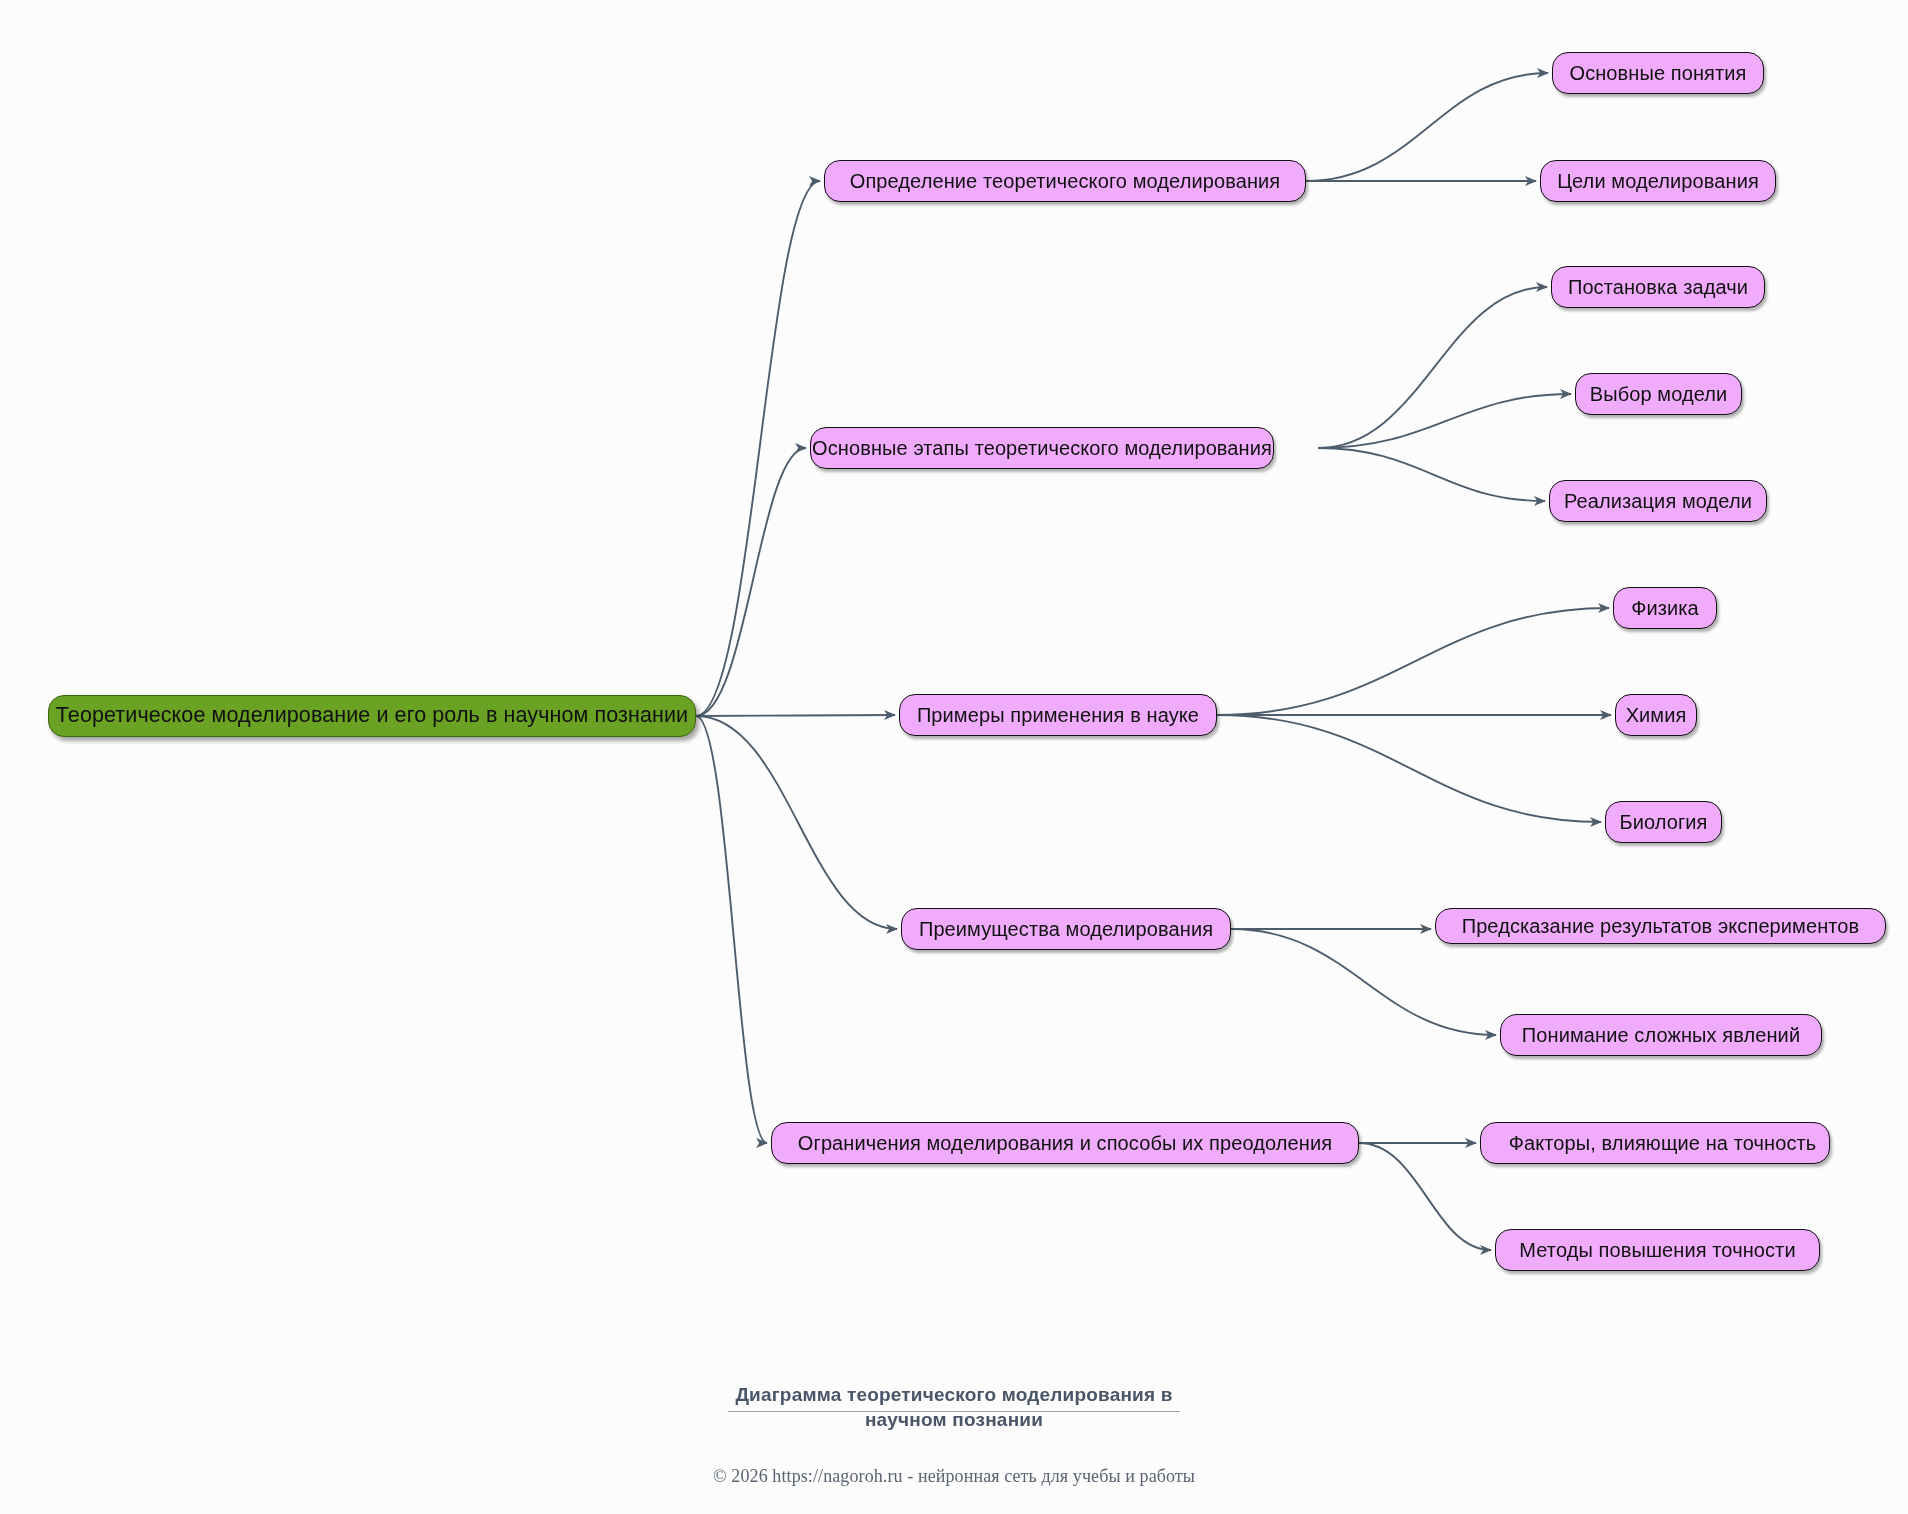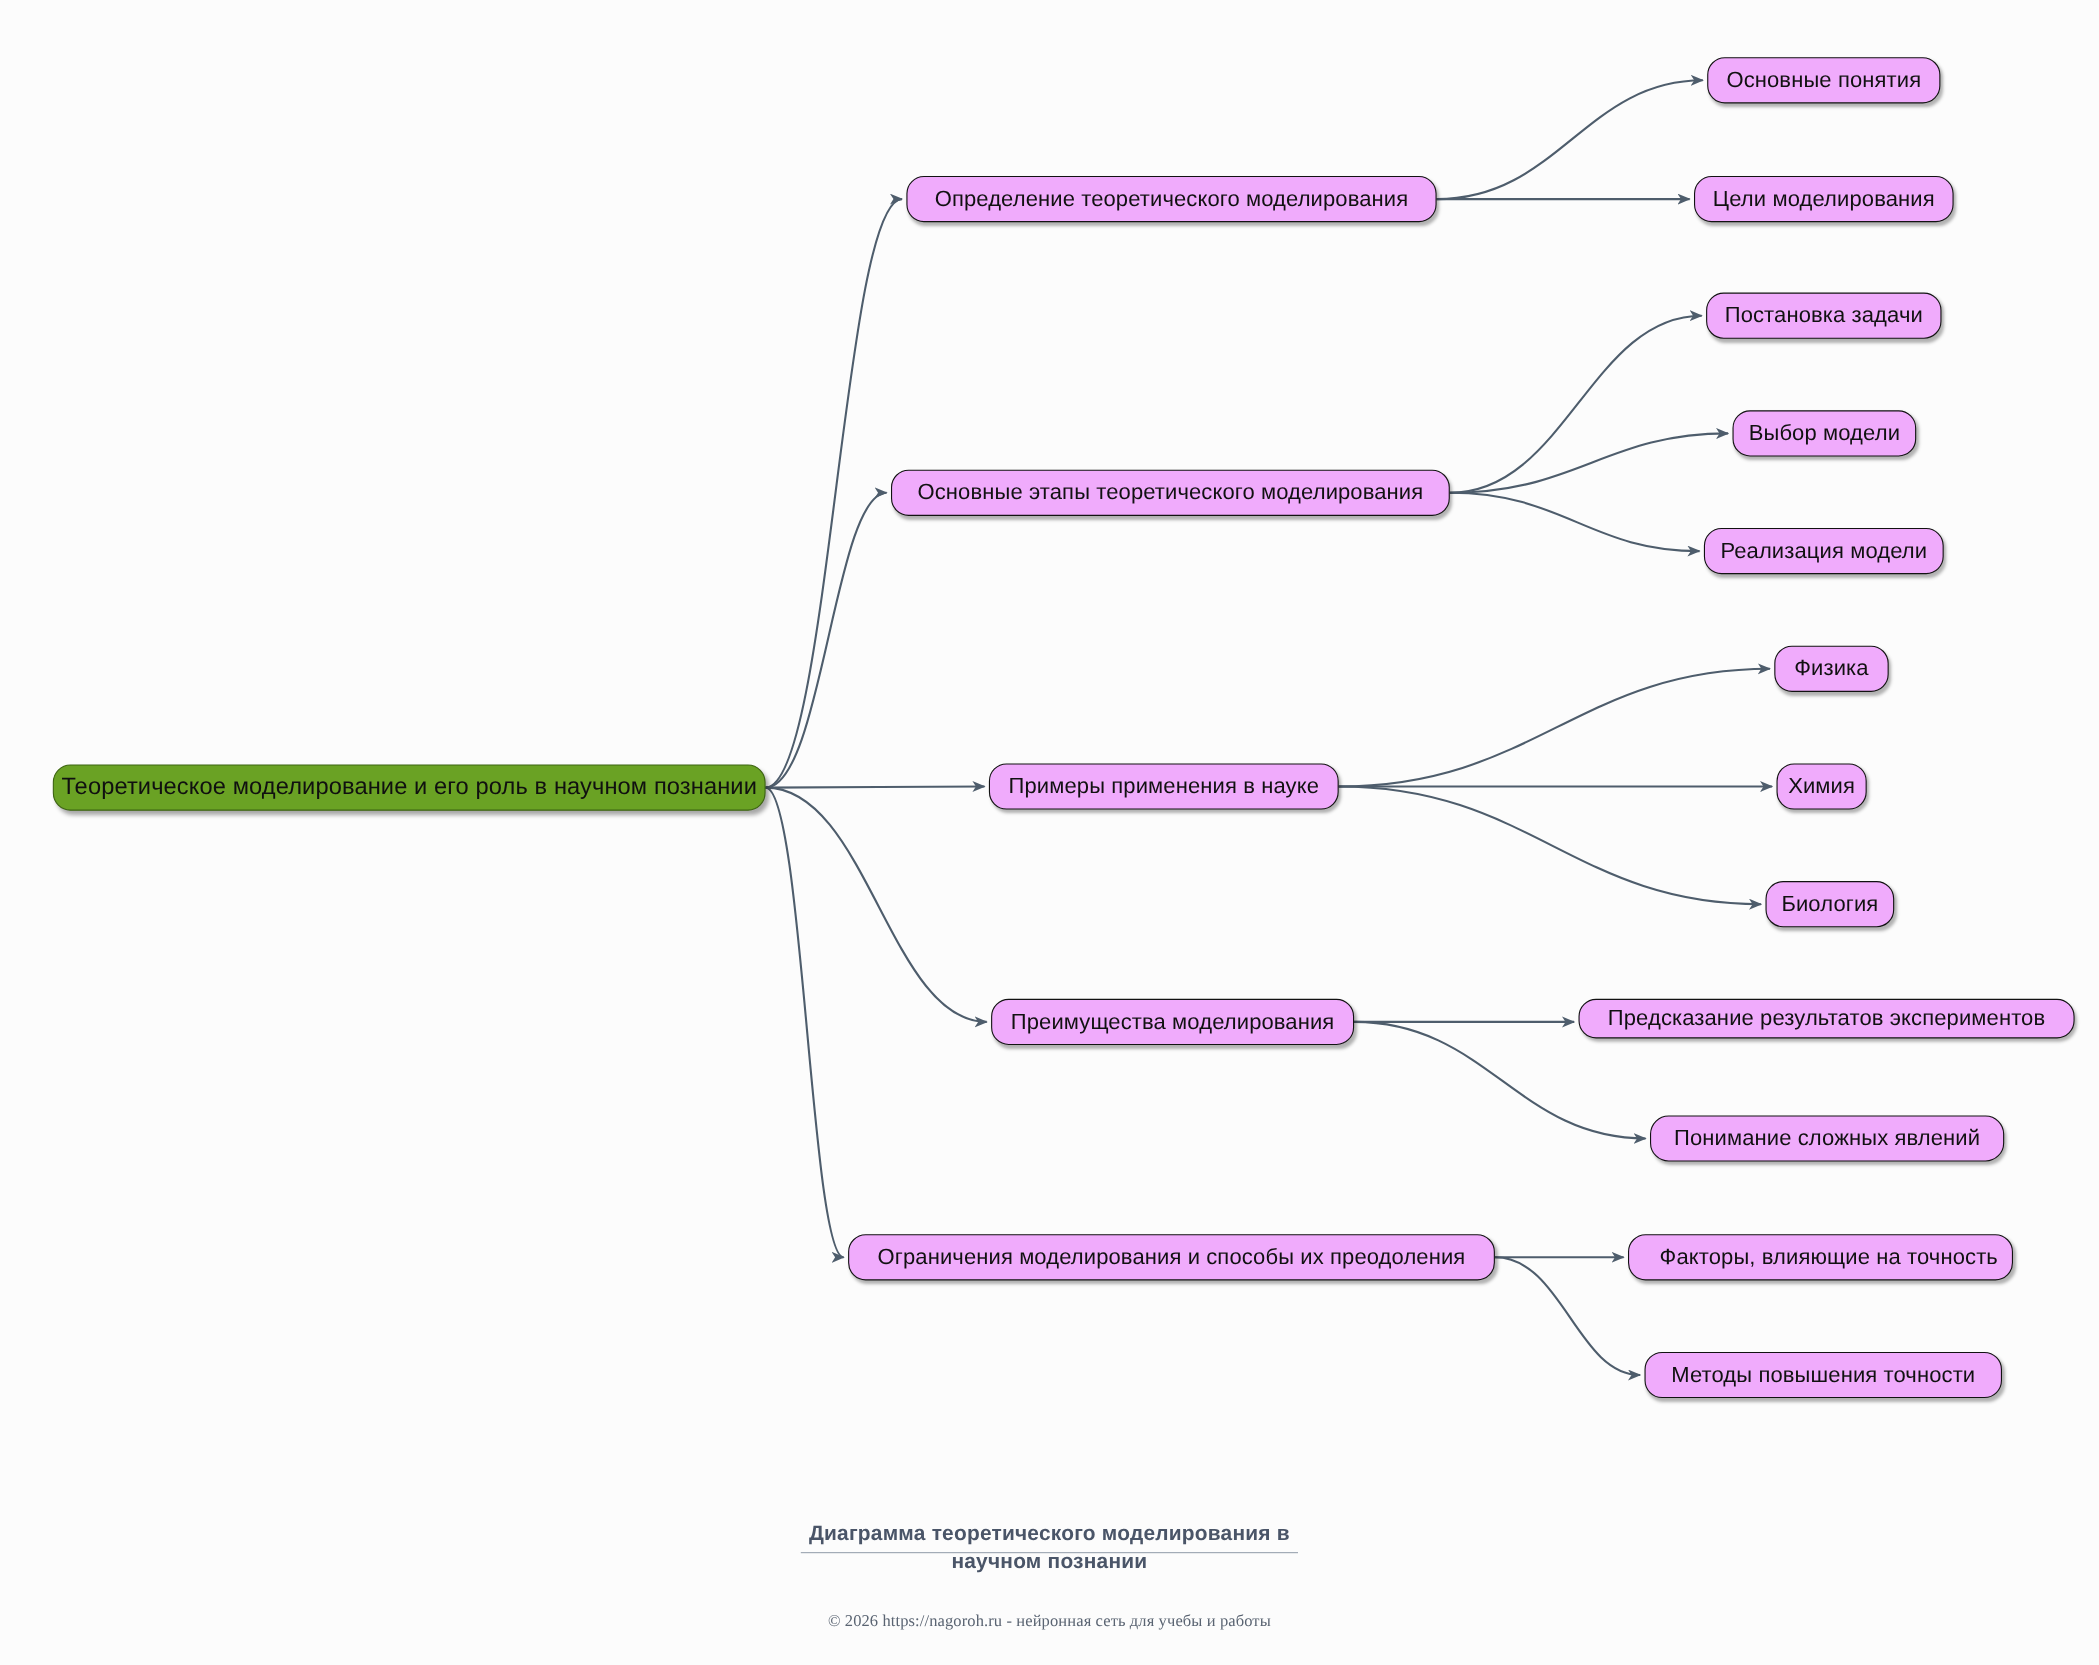--- a/index.html
+++ b/index.html
@@ -61,21 +61,21 @@
     top:1411px;
     left:50%;
     transform:translateX(-50%);
     width:452px;
     height:1px;
     background:#9aa3b0;
   }
   .footer-credit{
     top:1428px;
     font-family:"Liberation Serif", serif;
-    font-size:15px;
+    font-size:18px;
     color:#5a6472;
     letter-spacing:.1px;
   }
 </style>
 </head>
 <body>
 
 <div id="canvas">
 
   <svg id="edges" viewBox="0 0 1908 1514" xmlns="http://www.w3.org/2000/svg">
@@ -111,21 +111,21 @@
       </div>
       <div class="node" style="left: 824px; top: 160px; width: 482px; height: 42px;">
         <span>Определение теоретического моделирования</span>
       </div>
       <div class="node" style="left: 1552px; top: 52px; width: 212px; height: 42px;">
         <span>Основные понятия</span>
       </div>
       <div class="node" style="left: 1540px; top: 160px; width: 236px; height: 42px;">
         <span>Цели моделирования</span>
       </div>
-      <div class="node" style="left: 810px; top: 427px; width: 508px; height: 42px;">
+      <div class="node" style="left: 810px; top: 427px; width: 464px; height: 42px;">
         <span>Основные этапы теоретического моделирования</span>
       </div>
       <div class="node" style="left: 1551px; top: 266px; width: 214px; height: 42px;">
         <span>Постановка задачи</span>
       </div>
       <div class="node" style="left: 1575px; top: 373px; width: 167px; height: 42px;">
         <span>Выбор модели</span>
       </div>
       <div class="node" style="left: 1549px; top: 480px; width: 218px; height: 42px;">
         <span>Реализация модели</span>

